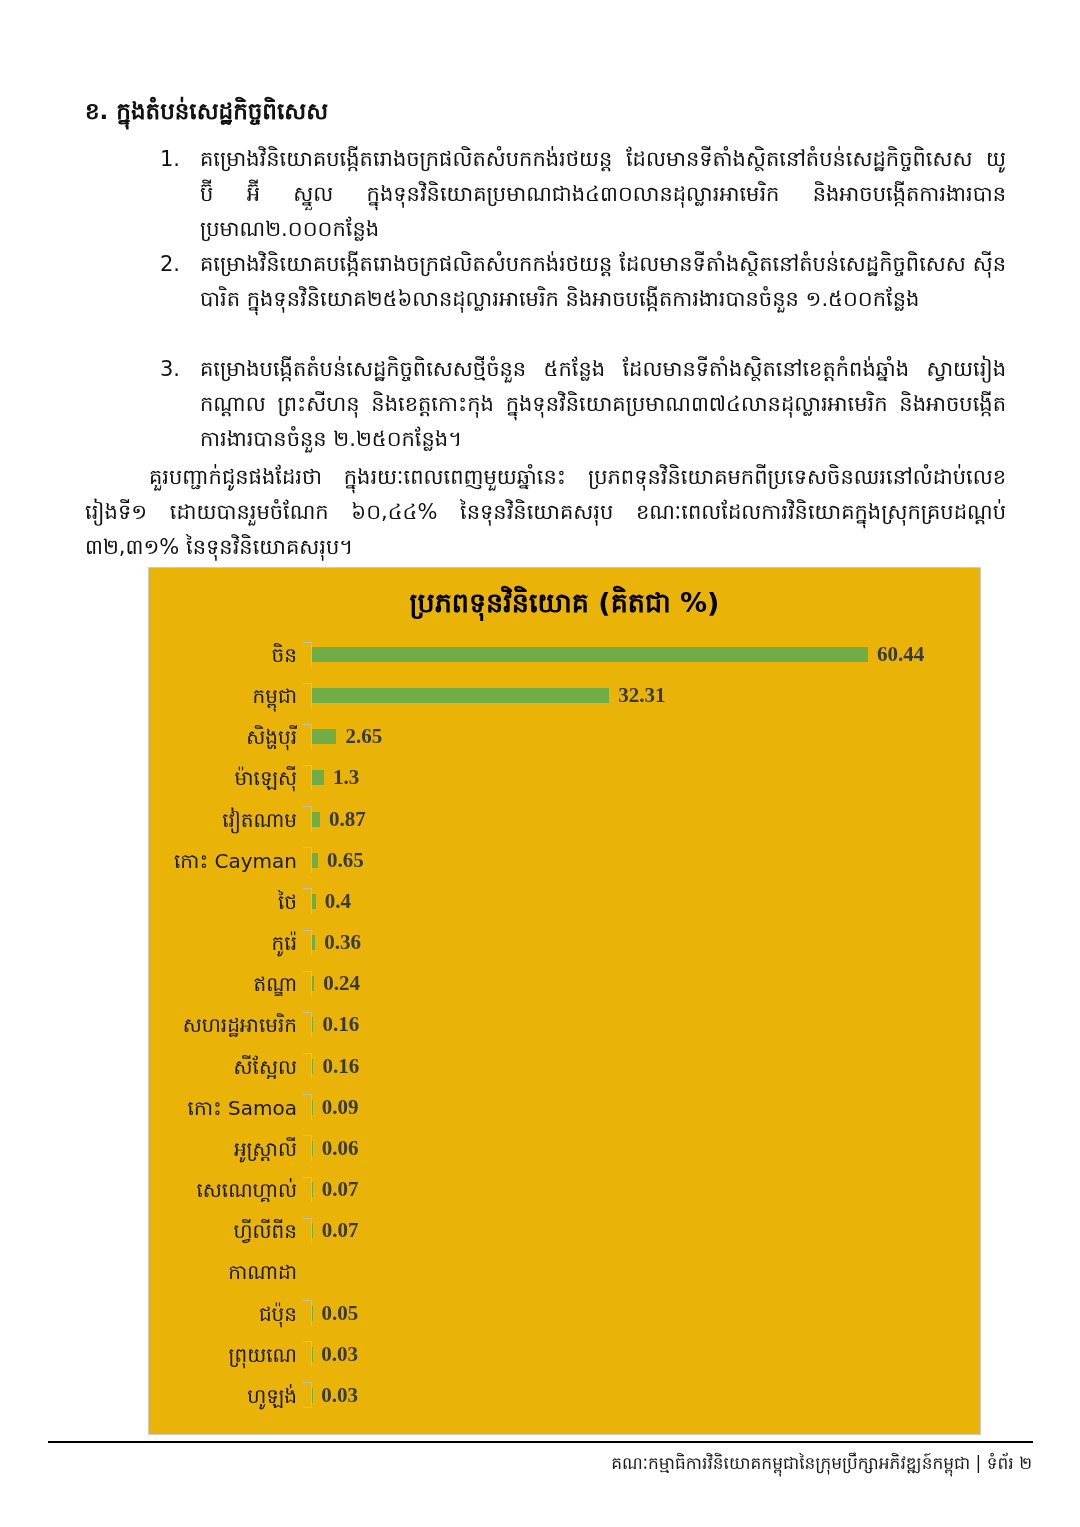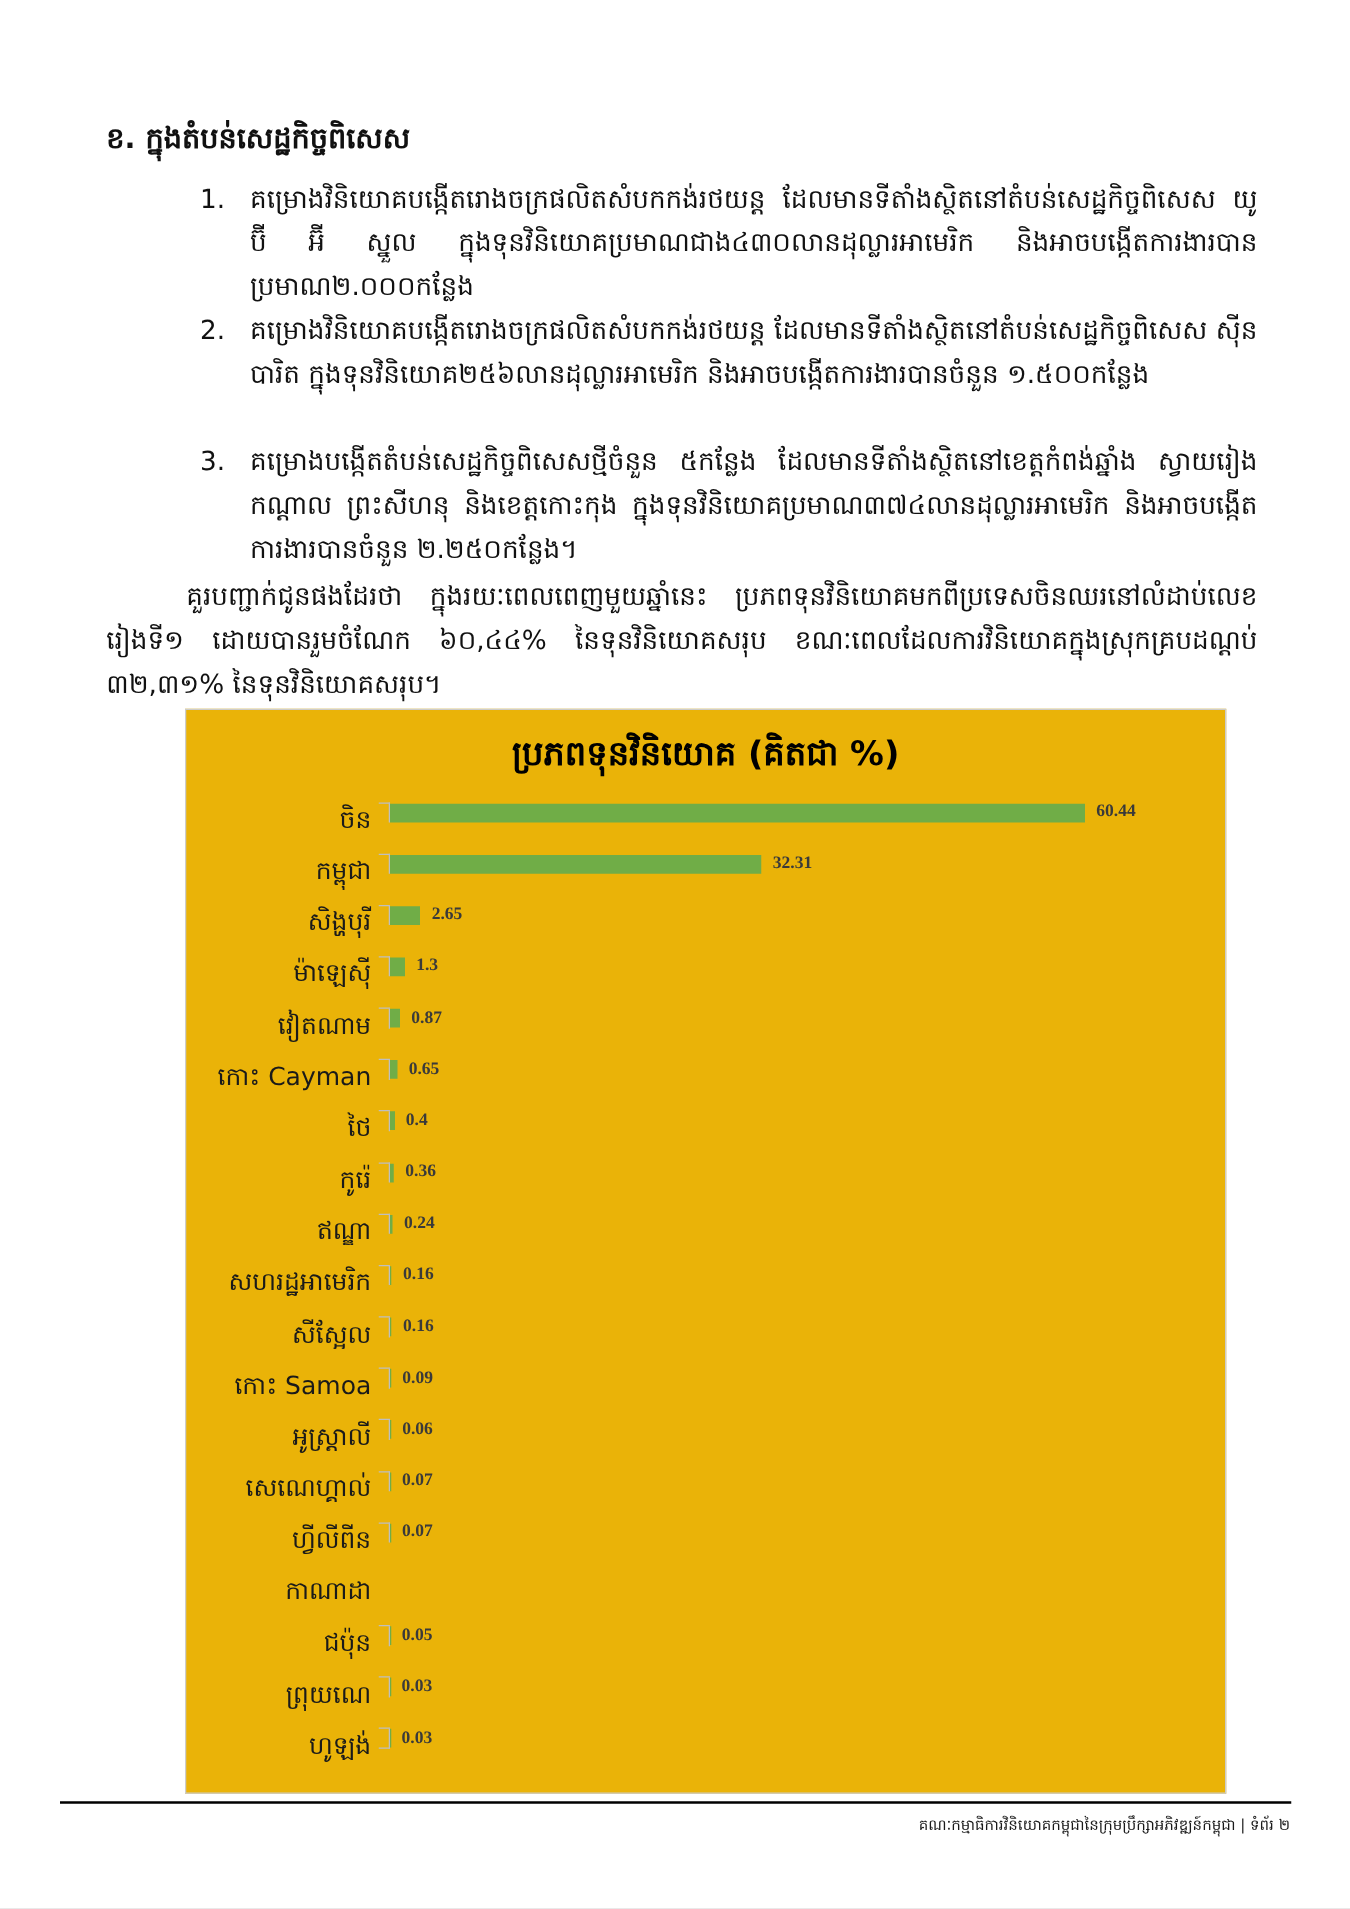--- a/index.html
+++ b/index.html
@@ -50,29 +50,29 @@
   .cplot::before{
     content:"";position:absolute;left:-9px;top:-0.5px;width:9px;height:1px;background:#bfbfbf;
   }
   .crow:last-child .cplot::after{
     content:"";position:absolute;left:-9px;bottom:-0.5px;width:9px;height:1px;background:#bfbfbf;
   }
   .cbar{height:15px;background:#70AD47;flex:0 0 auto;}
   .cval{
     margin-left:9px;white-space:nowrap;
     font-family:"Liberation Serif", serif;font-weight:bold;
-    font-size:14px;color:#3a3a3a;
+    font-size:21px;color:#3a3a3a;
   }
   .footer-rule{
     position:absolute;left:48px;top:1441px;width:985px;height:0;
     border-top:2px solid #000000;
   }
   .footer-text{
     position:absolute;right:48px;top:1452px;width:900px;
-    text-align:right;font-size:12px;color:#1a1a1a;
+    text-align:right;font-size:17px;color:#1a1a1a;
   }
 </style>
 </head>
 <body>
 
 <div class="page">
 
   <div class="heading">ខ. ក្នុងតំបន់សេដ្ឋកិច្ចពិសេស</div>
 
   <div class="olist">

